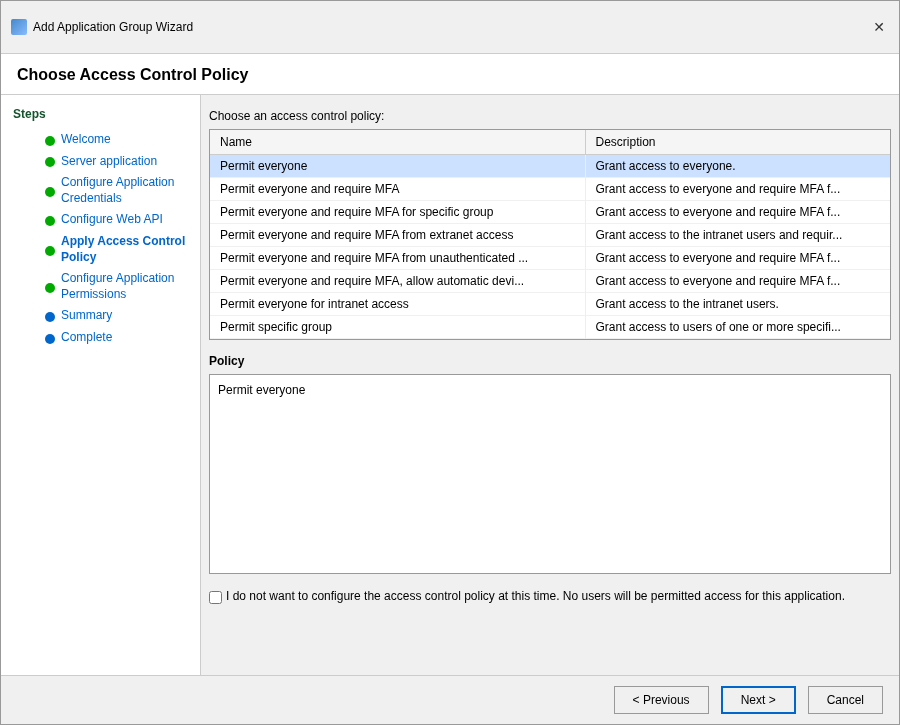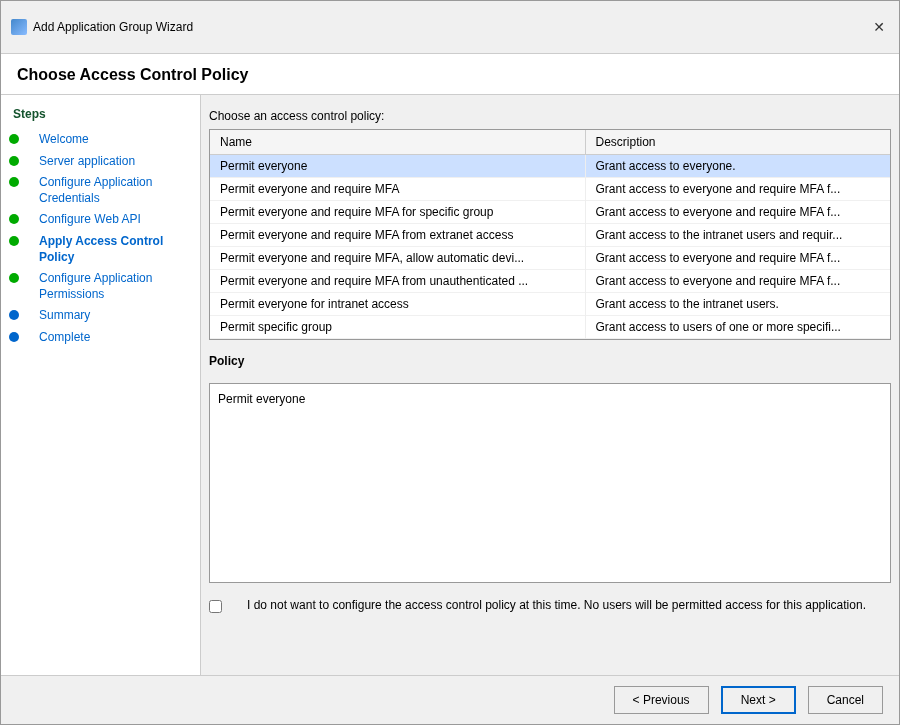--- a/index.html
+++ b/index.html
@@ -76,24 +76,25 @@
       overflow-y: auto;
     }
     .sidebar-heading {
       font-weight: bold;
       font-size: 12px;
       padding: 0 12px 8px 12px;
       color: #14532d;
     }
     .sidebar-item {
       display: flex;
-      align-items: flex-start;
+      align-items: center;
       padding: 3px 8px 3px 8px;
-      gap: 20px;
+      gap: 6px;
       cursor: pointer;
+      margin-left: 36px;
     }
     .sidebar-item .dot {
       width: 10px;
       height: 10px;
       border-radius: 50%;
       flex-shrink: 0;
       margin-top: 2px;
     }
     .dot-green { background: #00aa00; }
     .dot-blue { background: #0066cc; }
@@ -145,35 +146,35 @@
     }
     .policy-table td:last-child { border-right: none; }
     .policy-table tbody tr {
       border-bottom: 1px solid #f0f0f0;
       cursor: pointer;
     }
     .policy-table tbody tr.selected { background: #cce0ff; }
     .policy-section-label {
       font-size: 12px;
       font-weight: bold;
-      margin-bottom: 15px;
+      margin-bottom: 6px;
       color: #000;
     }
     .policy-text-box {
       border: 1px solid #999;
       background: white;
       padding: 8px;
       min-height: 200px;
       font-size: 12px;
       margin-bottom: 14px;
     }
     .checkbox-row {
       display: flex;
       align-items: center;
-      gap: 25px;
+      gap: 4px;
       margin-bottom: 14px;
     }
     .checkbox-row input[type=checkbox] {
       margin-top: 2px;
       flex-shrink: 0;
     }
     .checkbox-label {
       font-size: 12px;
       color: #000;
       line-height: 1.4;
@@ -288,25 +289,25 @@
               </tr>
               <tr>
                 <td>Permit everyone and require MFA for specific group</td>
                 <td>Grant access to everyone and require MFA f...</td>
               </tr>
               <tr>
                 <td>Permit everyone and require MFA from extranet access</td>
                 <td>Grant access to the intranet users and requir...</td>
               </tr>
               <tr>
+                <td>Permit everyone and require MFA from unauthenticated ...</td>
+                <td>Grant access to everyone and require MFA f...</td>
+              </tr>
+              <tr>
                 <td>Permit everyone and require MFA, allow automatic devi...</td>
-                <td>Grant access to everyone and require MFA f...</td>
-              </tr>
-              <tr>
-                <td>Permit everyone and require MFA from unauthenticated ...</td>
                 <td>Grant access to everyone and require MFA f...</td>
               </tr>
               <tr>
                 <td>Permit everyone for intranet access</td>
                 <td>Grant access to the intranet users.</td>
               </tr>
               <tr>
                 <td>Permit specific group</td>
                 <td>Grant access to users of one or more specifi...</td>
               </tr>

